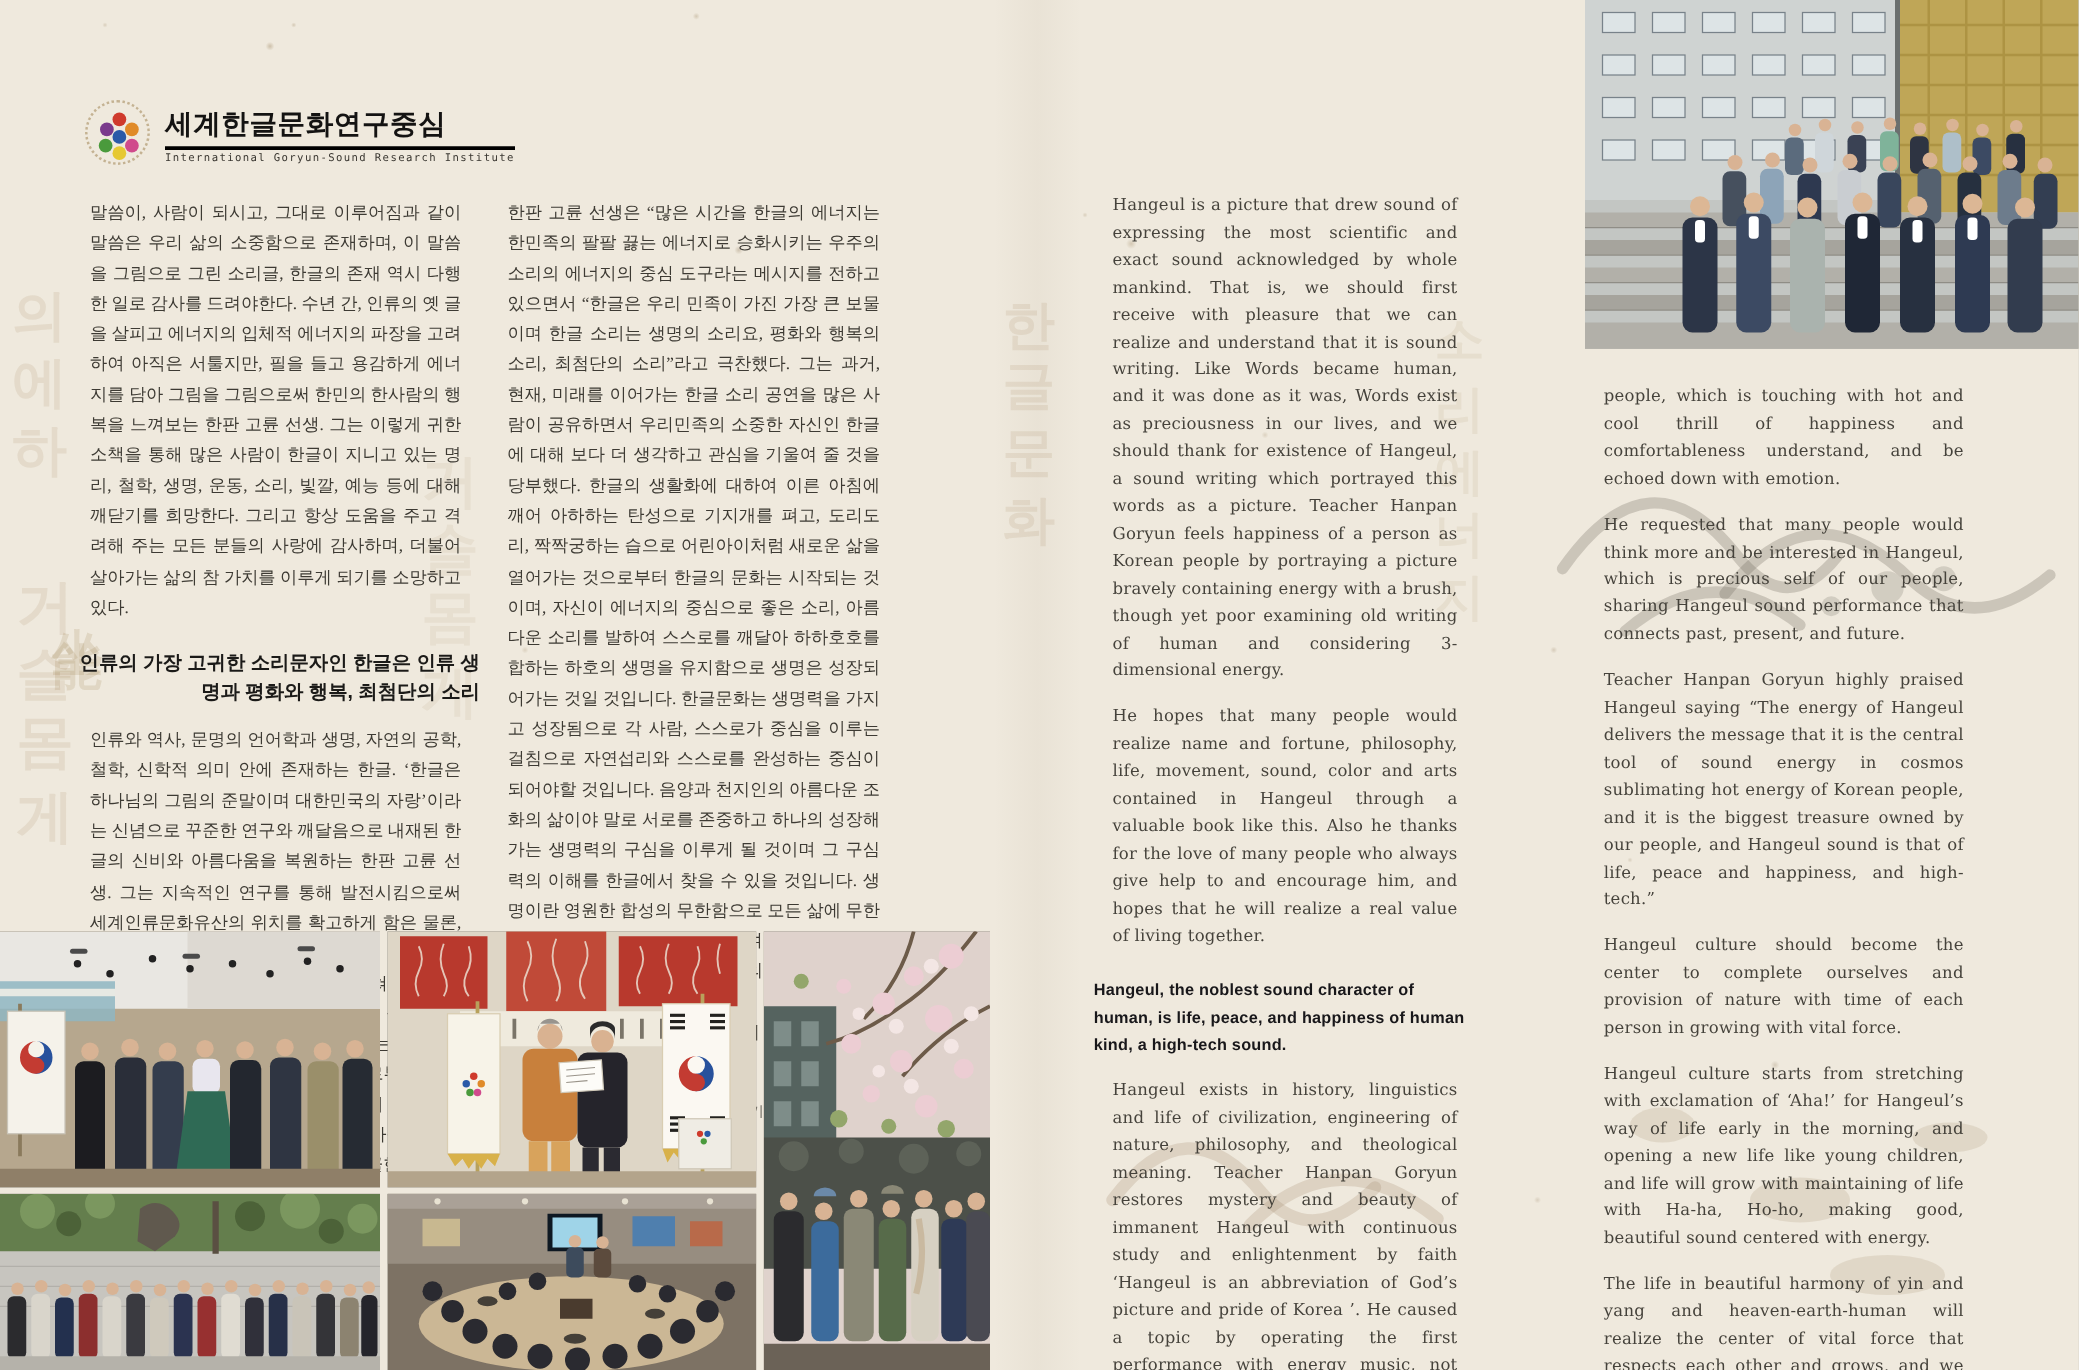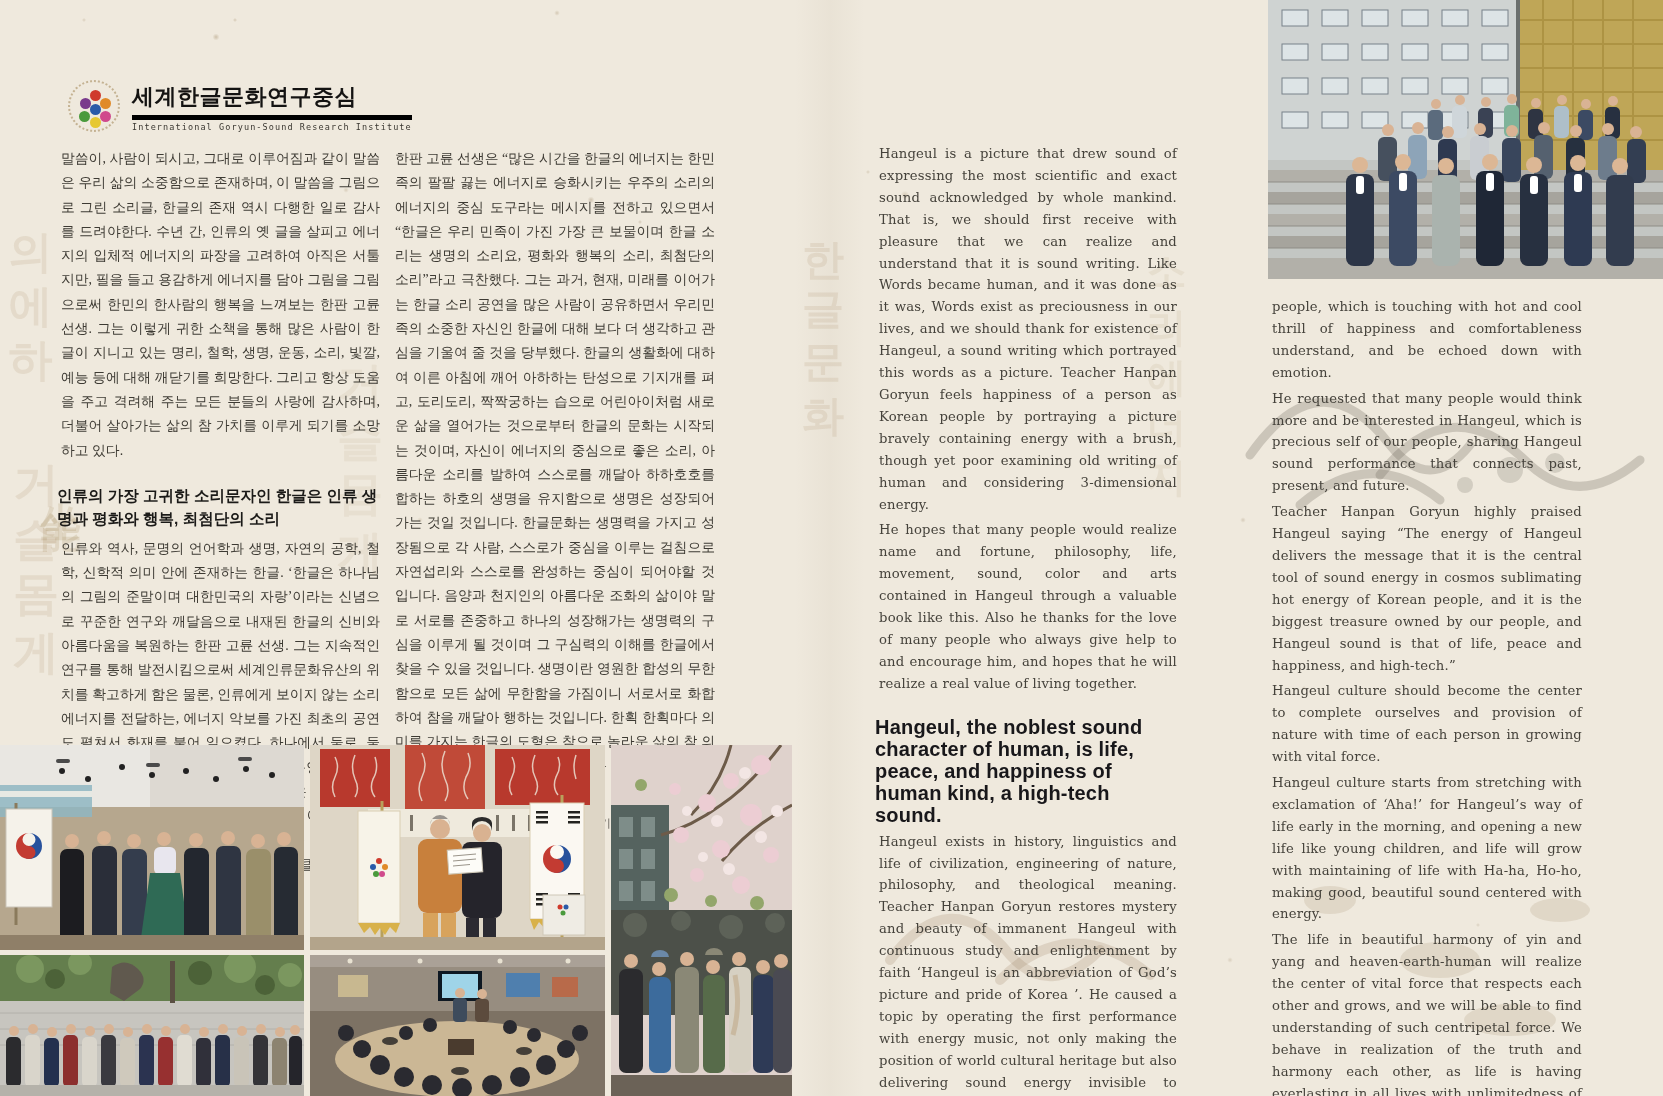--- a/index.html
+++ b/index.html
@@ -31,34 +31,34 @@
       font-weight:bold;letter-spacing:10px;pointer-events:none;user-select:none;}
   .wm-svg{position:absolute;pointer-events:none;}
 
   
   .masthead{position:absolute;left:68px;top:80px;display:flex;align-items:flex-end;gap:12px;}
   .emblem{position:relative;width:52px;height:52px;border:2px dotted #c4b292;border-radius:50%;}
   .emblem i{position:absolute;border-radius:50%;width:11px;height:11px;}
   .masthead-title{font-family:"Liberation Sans",sans-serif;font-weight:bold;
       font-size:22px;color:#141312;letter-spacing:.5px;}
   .masthead-subtitle{font-family:"DejaVu Sans Mono",monospace;font-size:8.5px;
-      color:#3a3731;letter-spacing:1.1px;margin-top:3px;border-top:5px solid #000000;padding-top:2px;}
+      color:#3a3731;letter-spacing:1.1px;margin-top:3px;border-top:3px solid #000000;padding-top:2px;}
 
   
   .col{position:absolute;text-align:justify;color:#3d3a33;}
-  .col p{margin:4px;}
+  .col p{margin:15px;}
   .ko{font-size:13.8px;line-height:24.3px;font-family:"Liberation Serif","DejaVu Serif",serif;}
   #ko-col1{left:57px;top:143px;width:327px;}
   #ko-col2{left:391px;top:143px;width:328px;}
   .ko-heading{font-family:"Liberation Sans",sans-serif;font-size:15.5px;line-height:23px;
-      color:#1b1a18;margin:21px 0 7px 0;font-weight:bold;text-align:left;}
+      color:#1b1a18;margin:21px 0 7px 0;font-weight:bold;text-align:right;}
   .en{font-size:13.2px;line-height:21.9px;letter-spacing:.2px;color:#45423b;}
   #en-col1{left:875px;top:139px;width:306px;}
   #en-col2{left:1268px;top:292px;width:318px;}
-  .en-heading{font-family:"Liberation Sans",sans-serif;font-size:20px;line-height:22px;
+  .en-heading{font-family:"Liberation Sans",sans-serif;font-size:13px;line-height:22px;
       color:#18171a;margin:21px 0 5px 0;font-weight:bold;text-align:left;}
   .endmark{display:inline-block;width:13px;height:13px;background:#1c1b19;color:#f4efe4;
       font:bold 10px/13px "Liberation Sans",sans-serif;text-align:center;border-radius:2px;
       margin-left:5px;vertical-align:-1px;}
   .byline{margin-top:8px;text-align:right;font-size:11.5px;color:#66625a;
       font-family:"Liberation Sans",sans-serif;}
   .byline b{color:#23221f;}
 
   
   .photo{position:absolute;overflow:hidden;background:#9a958c;}

